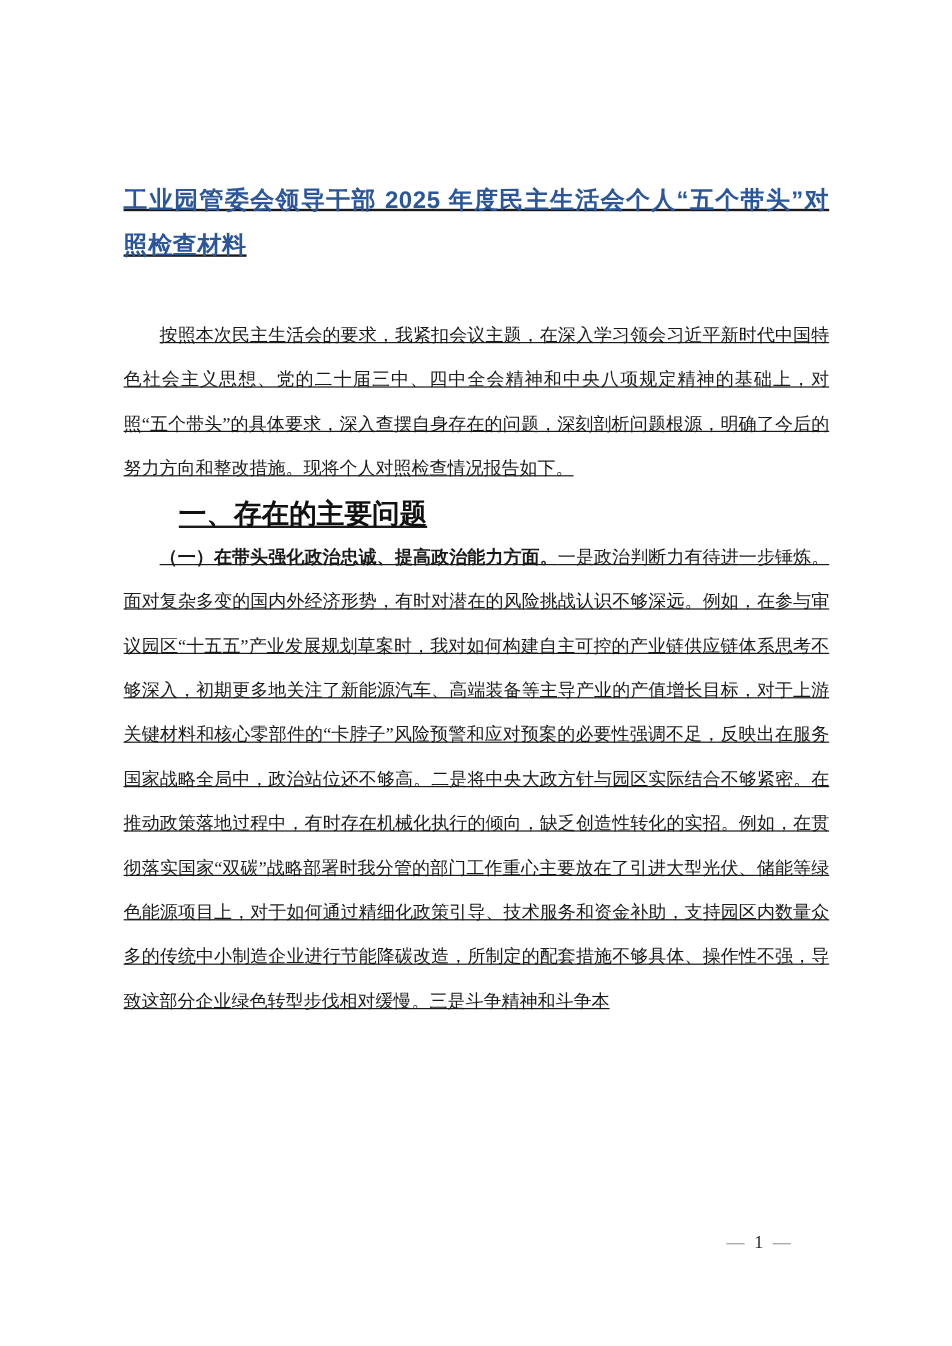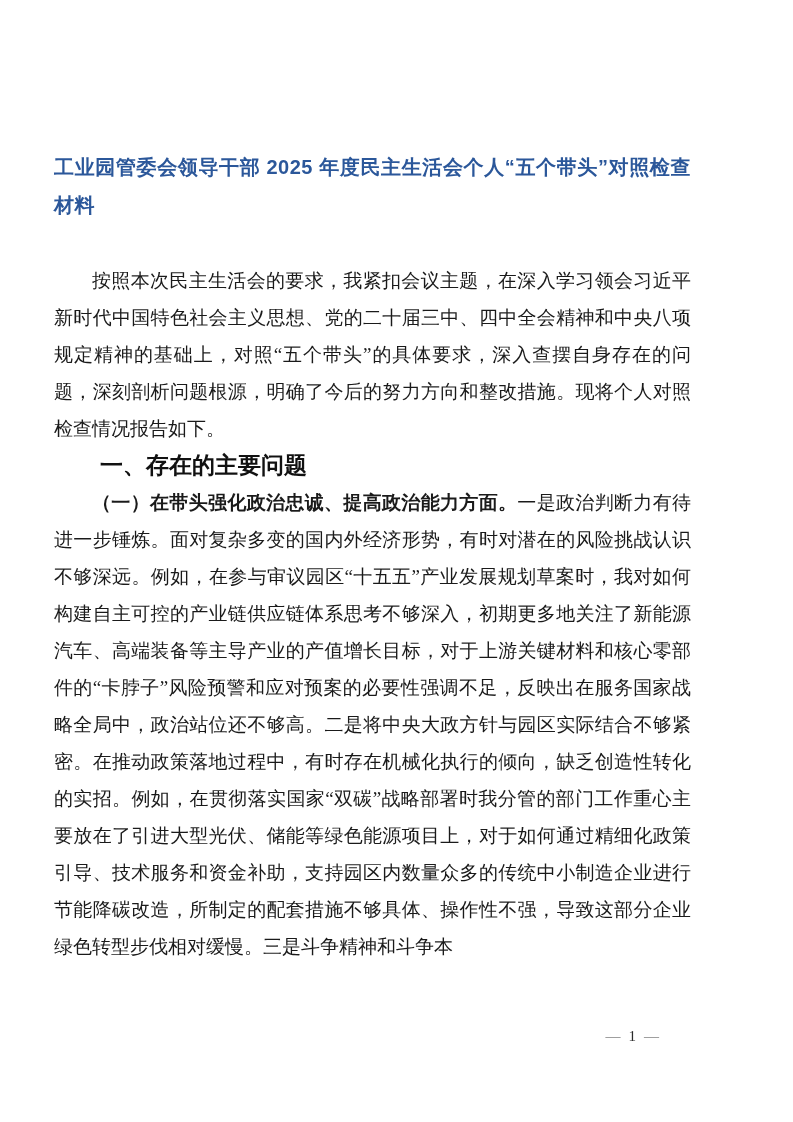--- a/index.html
+++ b/index.html
@@ -7,34 +7,35 @@
   .page {
     position: relative;
     width: 793px;
     height: 1122px;
     background: #ffffff;
     overflow: hidden;
     font-family: "Liberation Serif", "DejaVu Serif", serif;
     color: #1a1a1a;
   }
   .content {
-    padding-left: 54px;
+    padding-left: 103px;
     padding-right: 102px;
+    text-decoration: underline;
   }
   .doc-title {
     margin-top: 148px;
     font-family: "Liberation Sans", "DejaVu Sans", sans-serif;
     font-weight: bold;
     font-size: 20px;
     line-height: 38px;
     text-align: justify;
     letter-spacing: 0.5px;
   }
   .body-para {
-    font-size: 19px;
+    font-size: 15px;
     line-height: 37px;
     text-align: justify;
     text-indent: 2em;
   }
   .intro-para {
     margin-top: 38px;
   }
   .section-heading {
     font-family: "Liberation Sans", "DejaVu Sans", sans-serif;
     font-weight: bold;

